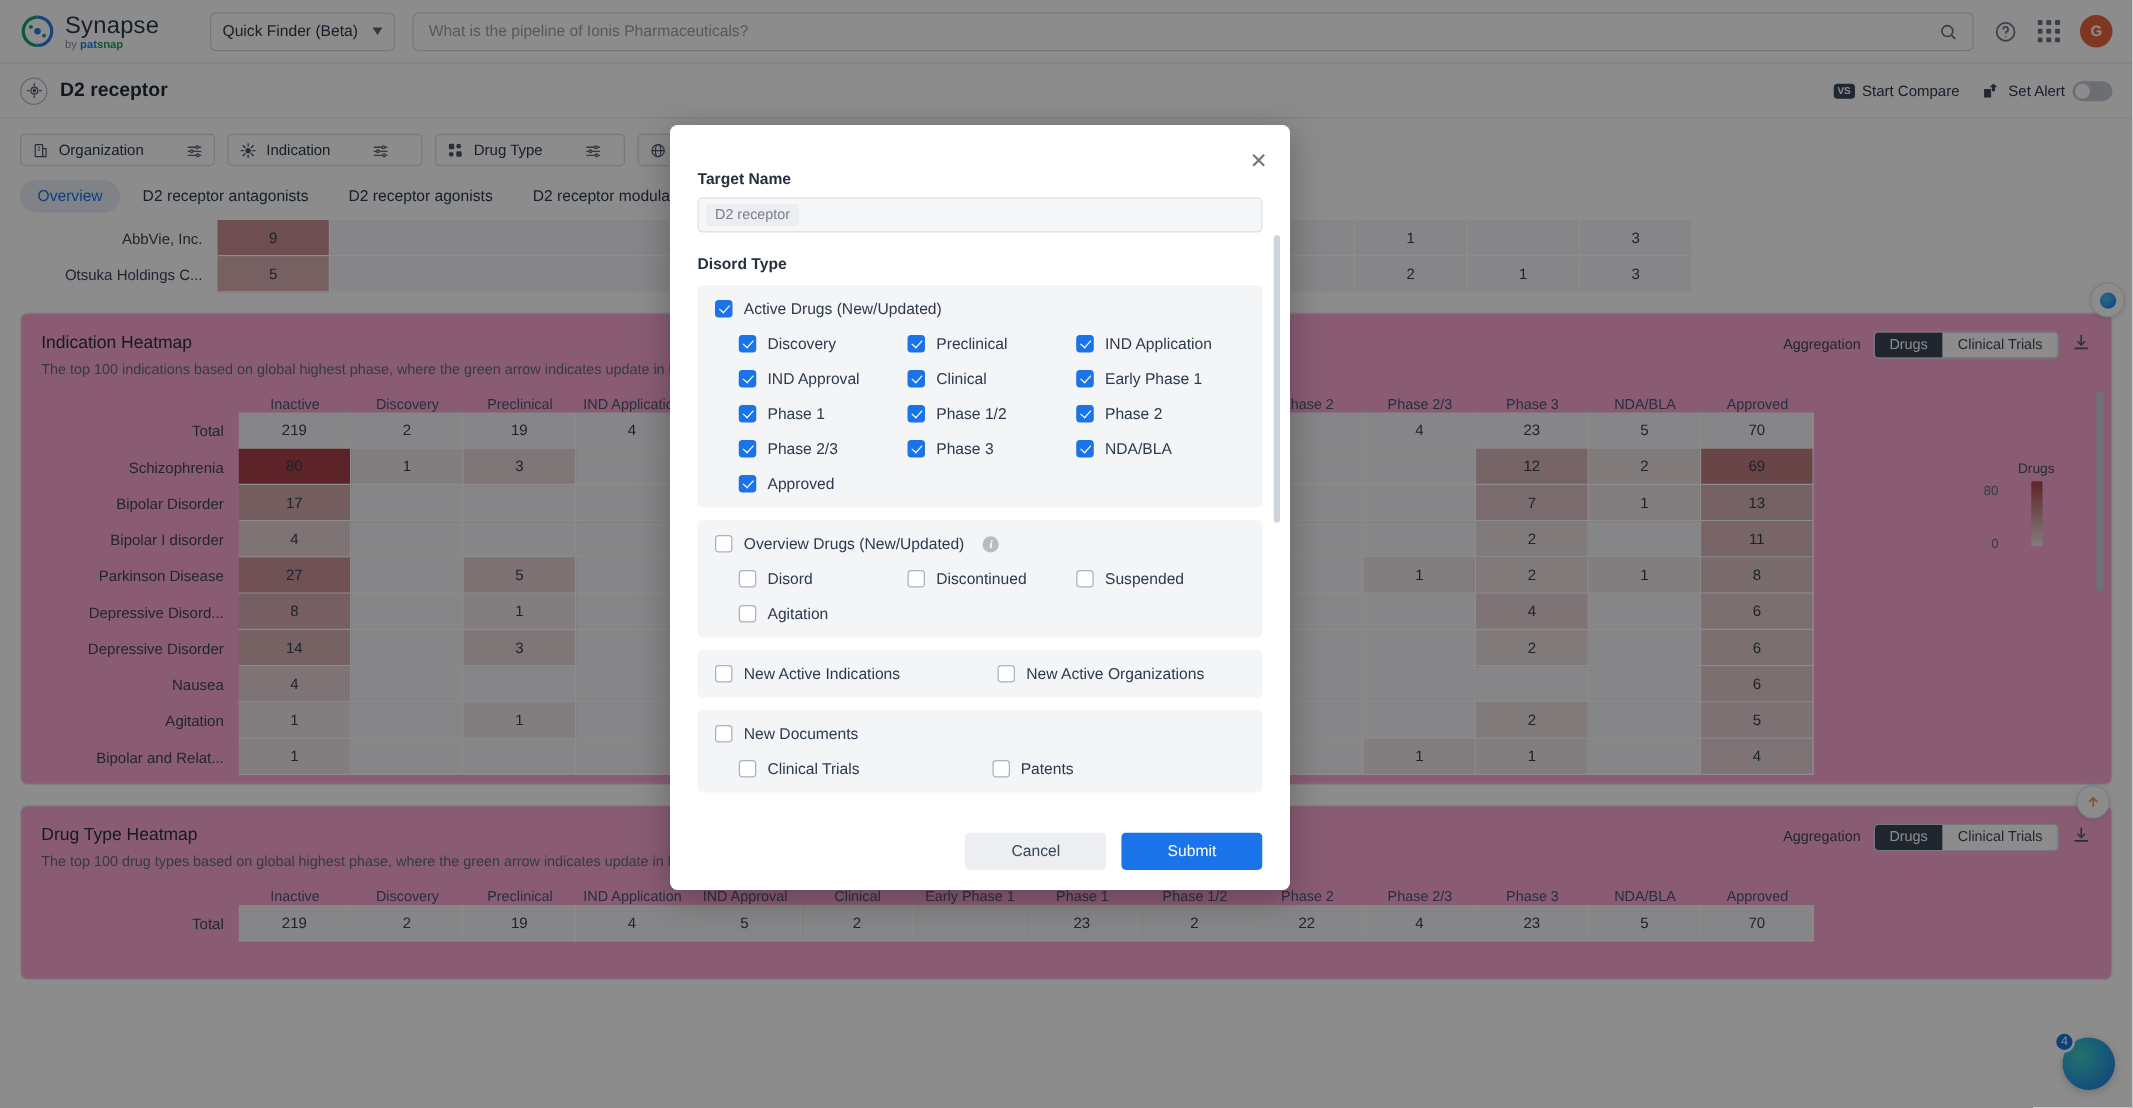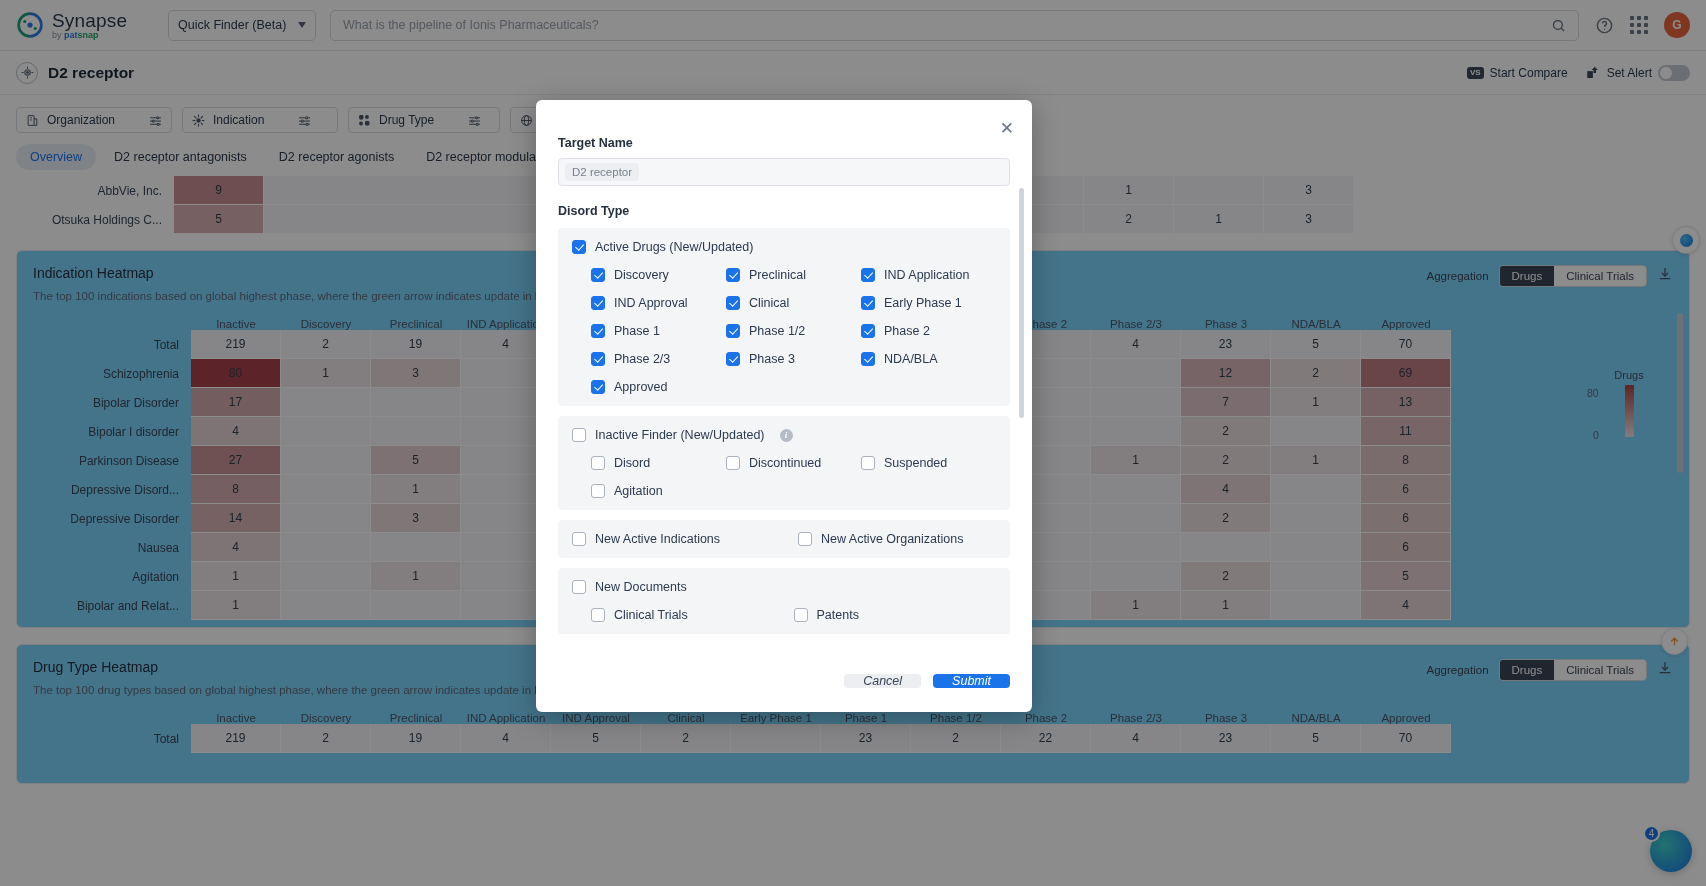--- a/index.html
+++ b/index.html
@@ -104,21 +104,21 @@
   }
   .hmcell {
     width: 90px; display: flex; align-items: center; justify-content: center;
     font-size: 12px; color: #32404f; border-right: 1px solid #fff;
     border-bottom: 1px solid #fff; background: #f4f5f7;
   }
 
   
   .card {
     margin: 16px; border: 1px solid #e7e9ed; border-radius: 6px;
-    background: #7dd3fc; padding: 14px 16px 10px 16px; position: relative;
+    background: #f9a8d4; padding: 14px 16px 10px 16px; position: relative;
   }
   .card-title { font-size: 14px; color: #26313f; }
   .card-sub { font-size: 11.5px; color: #5d6b7c; margin-top: 9px; }
   .card-tools { position: absolute; right: 16px; top: 14px; display: flex; align-items: center; gap: 10px;}
   .agg-label { font-size: 11.5px; color: #3a4657; }
   .seg { display: flex; border: 1px solid #d8dce2; border-radius: 4px; overflow: hidden; }
   .seg div { font-size: 11.5px; padding: 4px 12px; color: #3a4657; cursor: pointer; background:#fff;}
   .seg div.on { background: #3a4657; color: #fff; }
 
   .tblhead { display: flex; margin-top: 16px; }
@@ -232,22 +232,22 @@
     width: 13px; height: 13px; border-radius: 50%; background: #b6bcc5;
     color: #fff; font-size: 9px; font-style: italic; font-weight: 700;
     display: inline-flex; align-items: center; justify-content: center;
     margin-left: 6px; font-family: "Liberation Serif", serif;
   }
   .modal-foot {
     height: 62px; display: flex; align-items: center; justify-content: flex-end;
     gap: 12px; padding: 0 22px;
   }
   .btn {
-    height: 14px; padding: 0 18px; border-radius: 4px; font-size: 12.5px;
-    display: flex; align-items: center; cursor: pointer; border: 1px solid transparent; font-style: italic;
+    height: 30px; padding: 0 36px; border-radius: 4px; font-size: 12.5px;
+    display: flex; align-items: center; cursor: pointer; border: 1px solid transparent;
   }
   .btn-cancel { background: #eceef1; color: #3a4657; }
   .btn-submit { background: #1a73e8; color: #fff; }
 </style>
 </head>
 <body>
 
 <div class="app">
 
   <div class="topbar">
@@ -791,21 +791,21 @@
             <div class="cbrow">
               <span class="cb on"></span>
               <span class="cblab">Approved</span>
             </div>
           </div>
       </div>
 
       <div class="grp">
         <div class="cbrow">
           <span class="cb"></span>
-          <span class="cblab">Inactive Finder (New/Updated)</span>
+          <span class="cblab">Overview Drugs (New/Updated)</span>
           <span class="info-ic">i</span>
         </div>
         <div class="cbgrid" id="inactive-children">
             <div class="cbrow">
               <span class="cb"></span>
               <span class="cblab">Disord</span>
             </div>
             <div class="cbrow">
               <span class="cb"></span>
               <span class="cblab">Discontinued</span>

